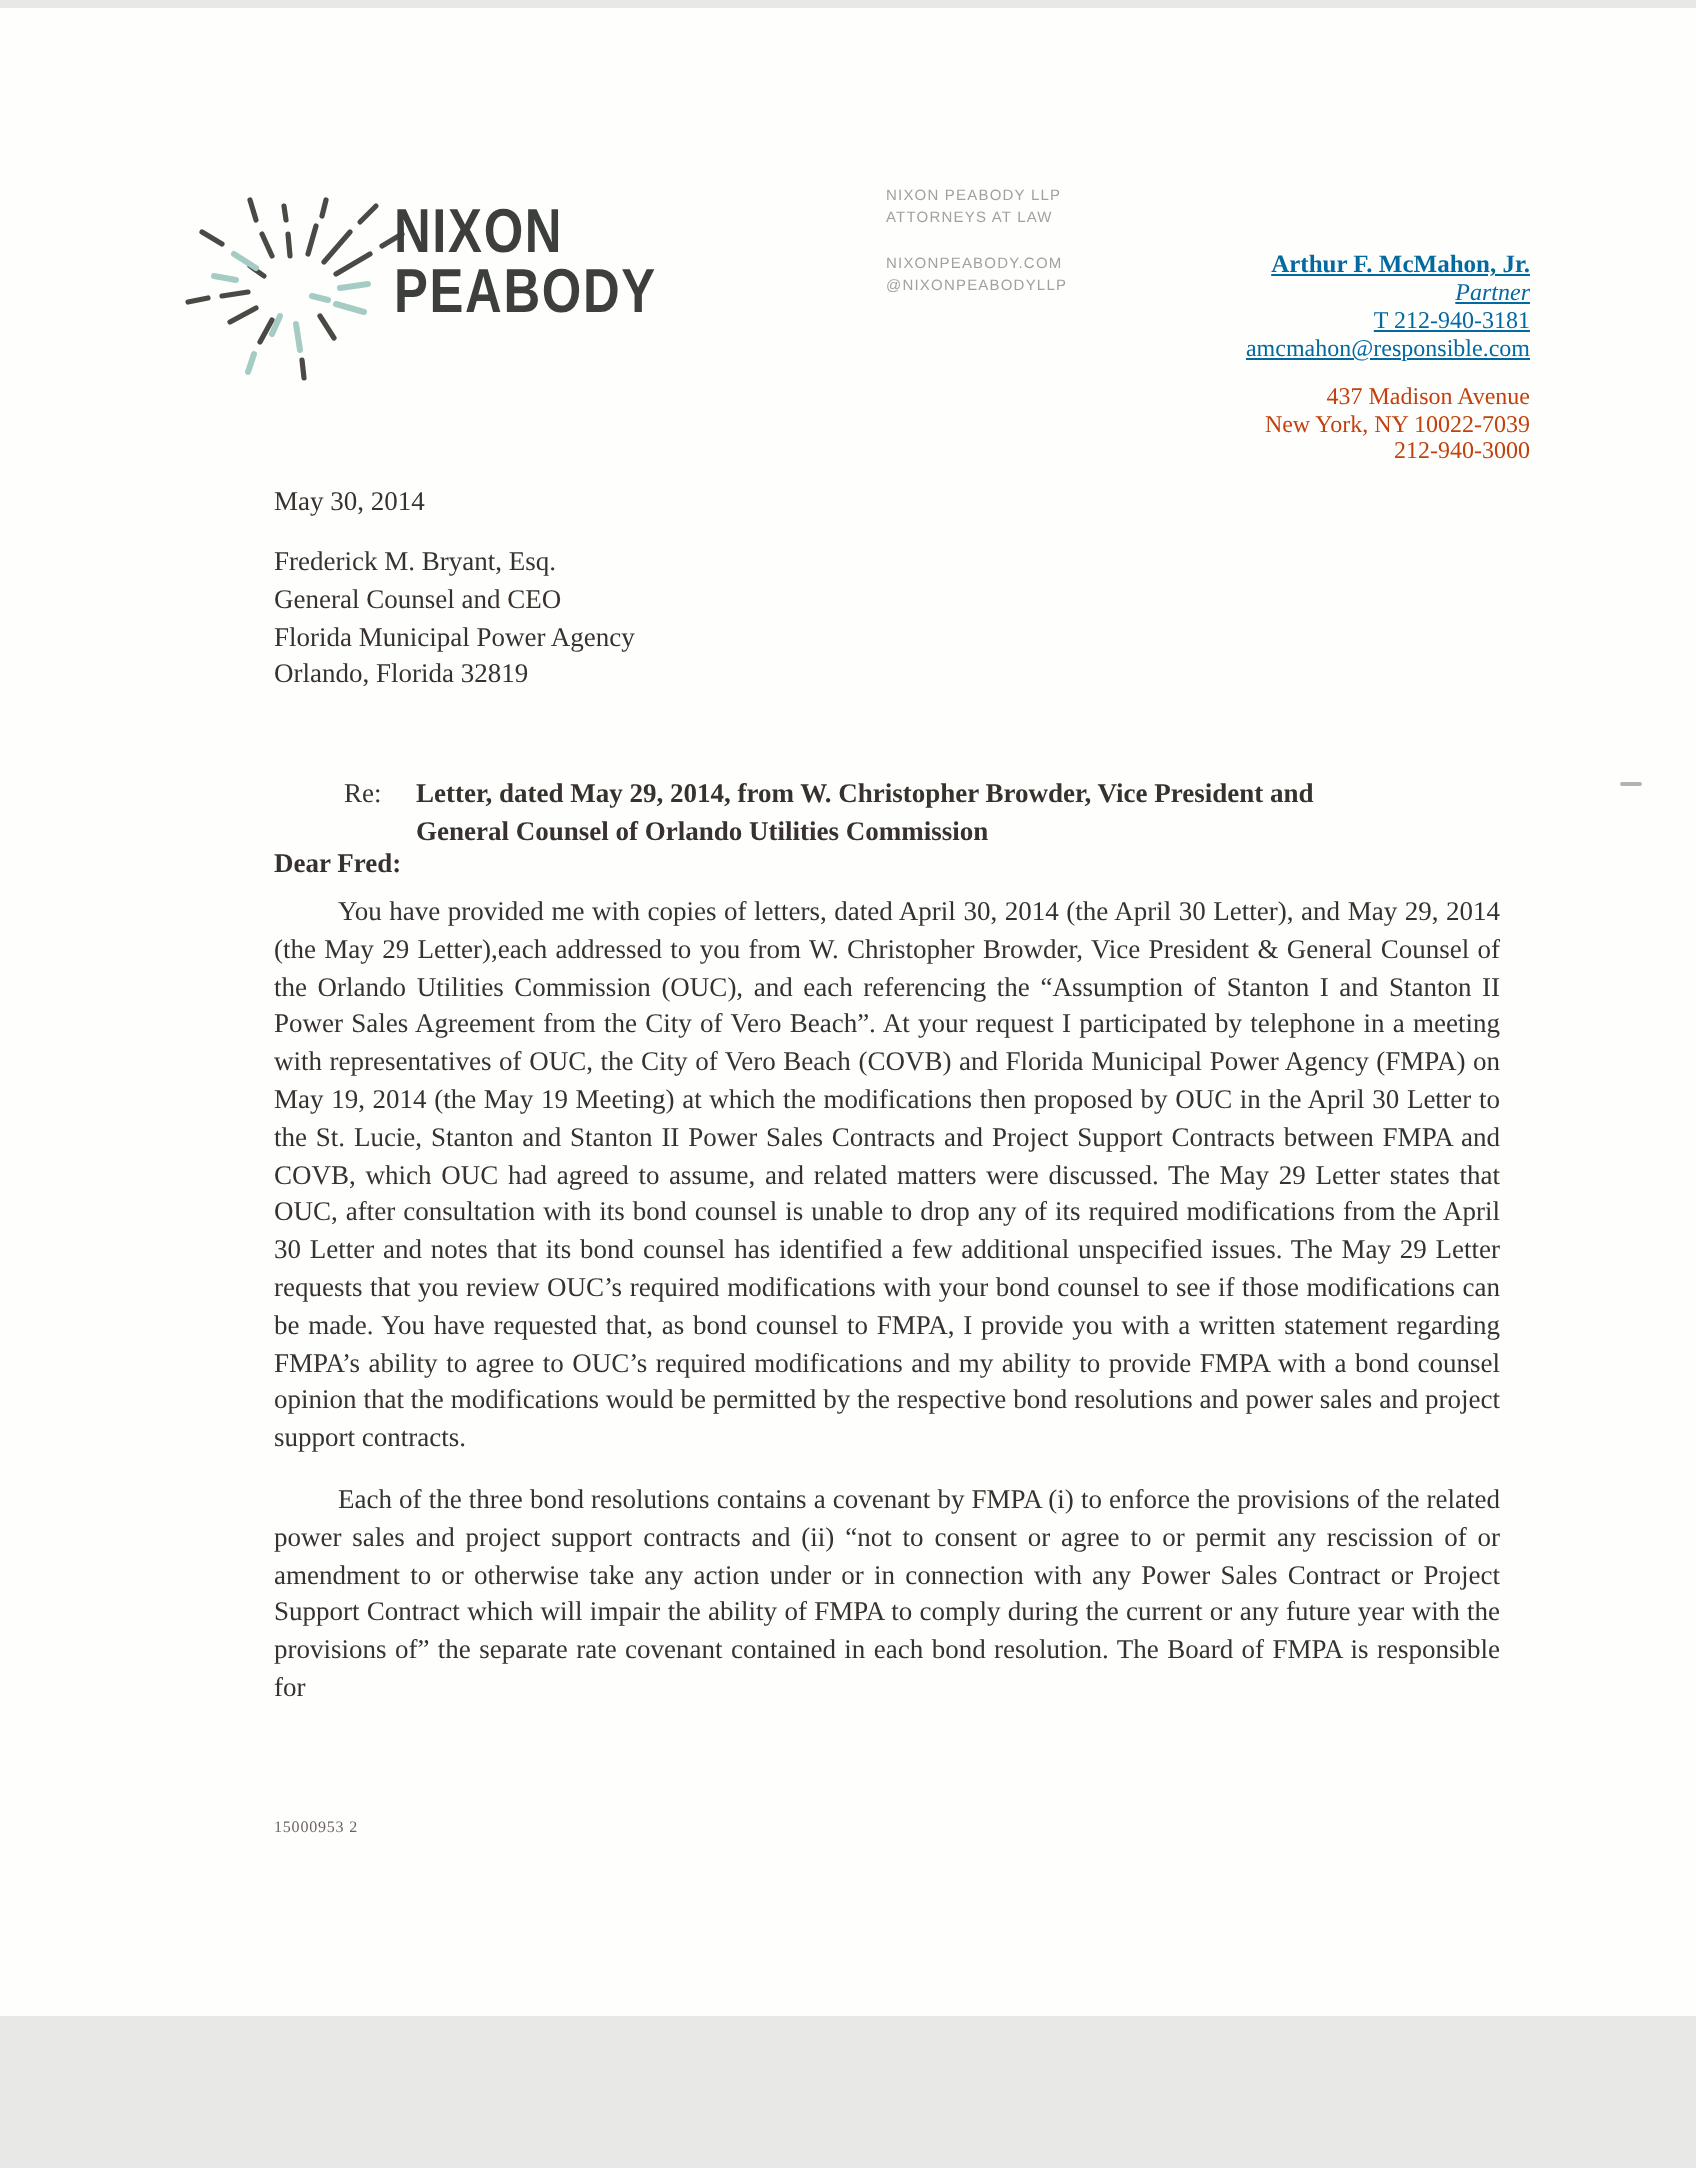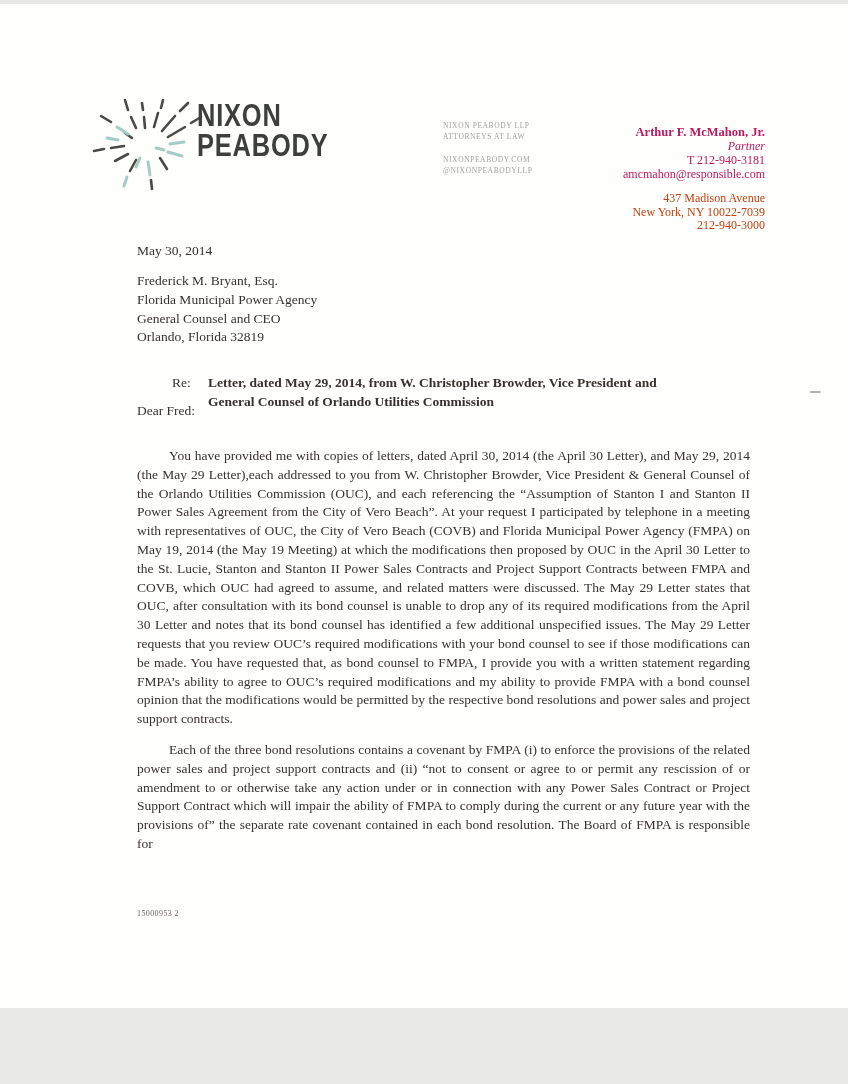--- a/index.html
+++ b/index.html
@@ -15,45 +15,45 @@
   
   .logo-burst{position:absolute;left:84px;top:84px;width:124px;height:116px;}
   .logo-text{
     position:absolute;left:197px;top:97px;
     font-family:"Liberation Sans", sans-serif;
     font-weight:bold;font-size:31px;line-height:30px;
     letter-spacing:1px;color:#3c3f3b;
     transform:scaleX(.82);transform-origin:left top;
   }
   .firm-block{
-    position:absolute;left:443px;top:116px;
-    font-family:Liberation Serif, serif;
+    position:absolute;left:443px;top:88px;
+    font-family:Liberation Sans, sans-serif;
     font-size:7.5px;line-height:11px;letter-spacing:.6px;
     color:#a3a19b;filter:blur(.35px);
     text-transform:uppercase;
   }
   .firm-block .gap{height:12px;}
   .contact-block{
     position:absolute;right:83px;top:121px;
-    text-align:right;font-size:12px;line-height:14px;color:#be185d;
+    text-align:right;font-size:12px;line-height:14px;color:#0369a1;text-decoration:underline;
   }
   .contact-name{font-weight:bold;font-size:12.5px;}
   .contact-title{font-style:italic;}
   .address-block{
     position:absolute;right:83px;top:188px;
     text-align:right;font-size:12px;line-height:13.5px;color:#c2410c;
   }
   
   .body-col{position:absolute;left:137px;width:613px;font-size:13.5px;line-height:18.8px;}
   .date-line{top:238px;}
   .recipient-block{top:268px;}
-  .re-block{position:absolute;top:370px;left:172px;width:580px;}
+  .re-block{position:absolute;top:384px;left:172px;width:580px;}
   .re-label{position:absolute;left:0;top:0;}
   .re-text{margin-left:36px;width:480px;font-weight:bold;}
-  .salutation{top:398px;}
+  .salutation{top:419px;font-weight:bold;}
   .paragraphs{top:443px;text-align:justify;}
   .paragraphs p{margin:0;text-indent:32px;font-family:Liberation Serif, serif;}
   .paragraphs p + p{margin-top:12px;}
   .doc-number{
     position:absolute;left:137px;top:905px;
     font-size:8px;color:#6d635d;letter-spacing:.4px;
   }
   .scan-artifact{
     position:absolute;left:810px;top:387px;width:11px;height:2px;
     background:#b6b2ae;border-radius:1px;
@@ -120,22 +120,22 @@
   <div class="address-block">
     <div>437 Madison Avenue</div>
     <div>New York, NY  10022-7039</div>
     <div>212-940-3000</div>
   </div>
 
   <div class="body-col date-line">May 30, 2014</div>
 
   <div class="body-col recipient-block">
     <div>Frederick M. Bryant, Esq.</div>
+    <div>General Counsel and CEO</div>
     <div>Florida Municipal Power Agency</div>
-    <div>General Counsel and CEO</div>
     <div>Orlando, Florida 32819</div>
   </div>
 
   <div class="re-block body-col" style="left:172px;">
     <span class="re-label">Re:</span>
     <div class="re-text">
       <div>Letter, dated May 29, 2014, from W. Christopher Browder, Vice President and</div>
       <div>General Counsel of Orlando Utilities Commission</div>
     </div>
   </div>

